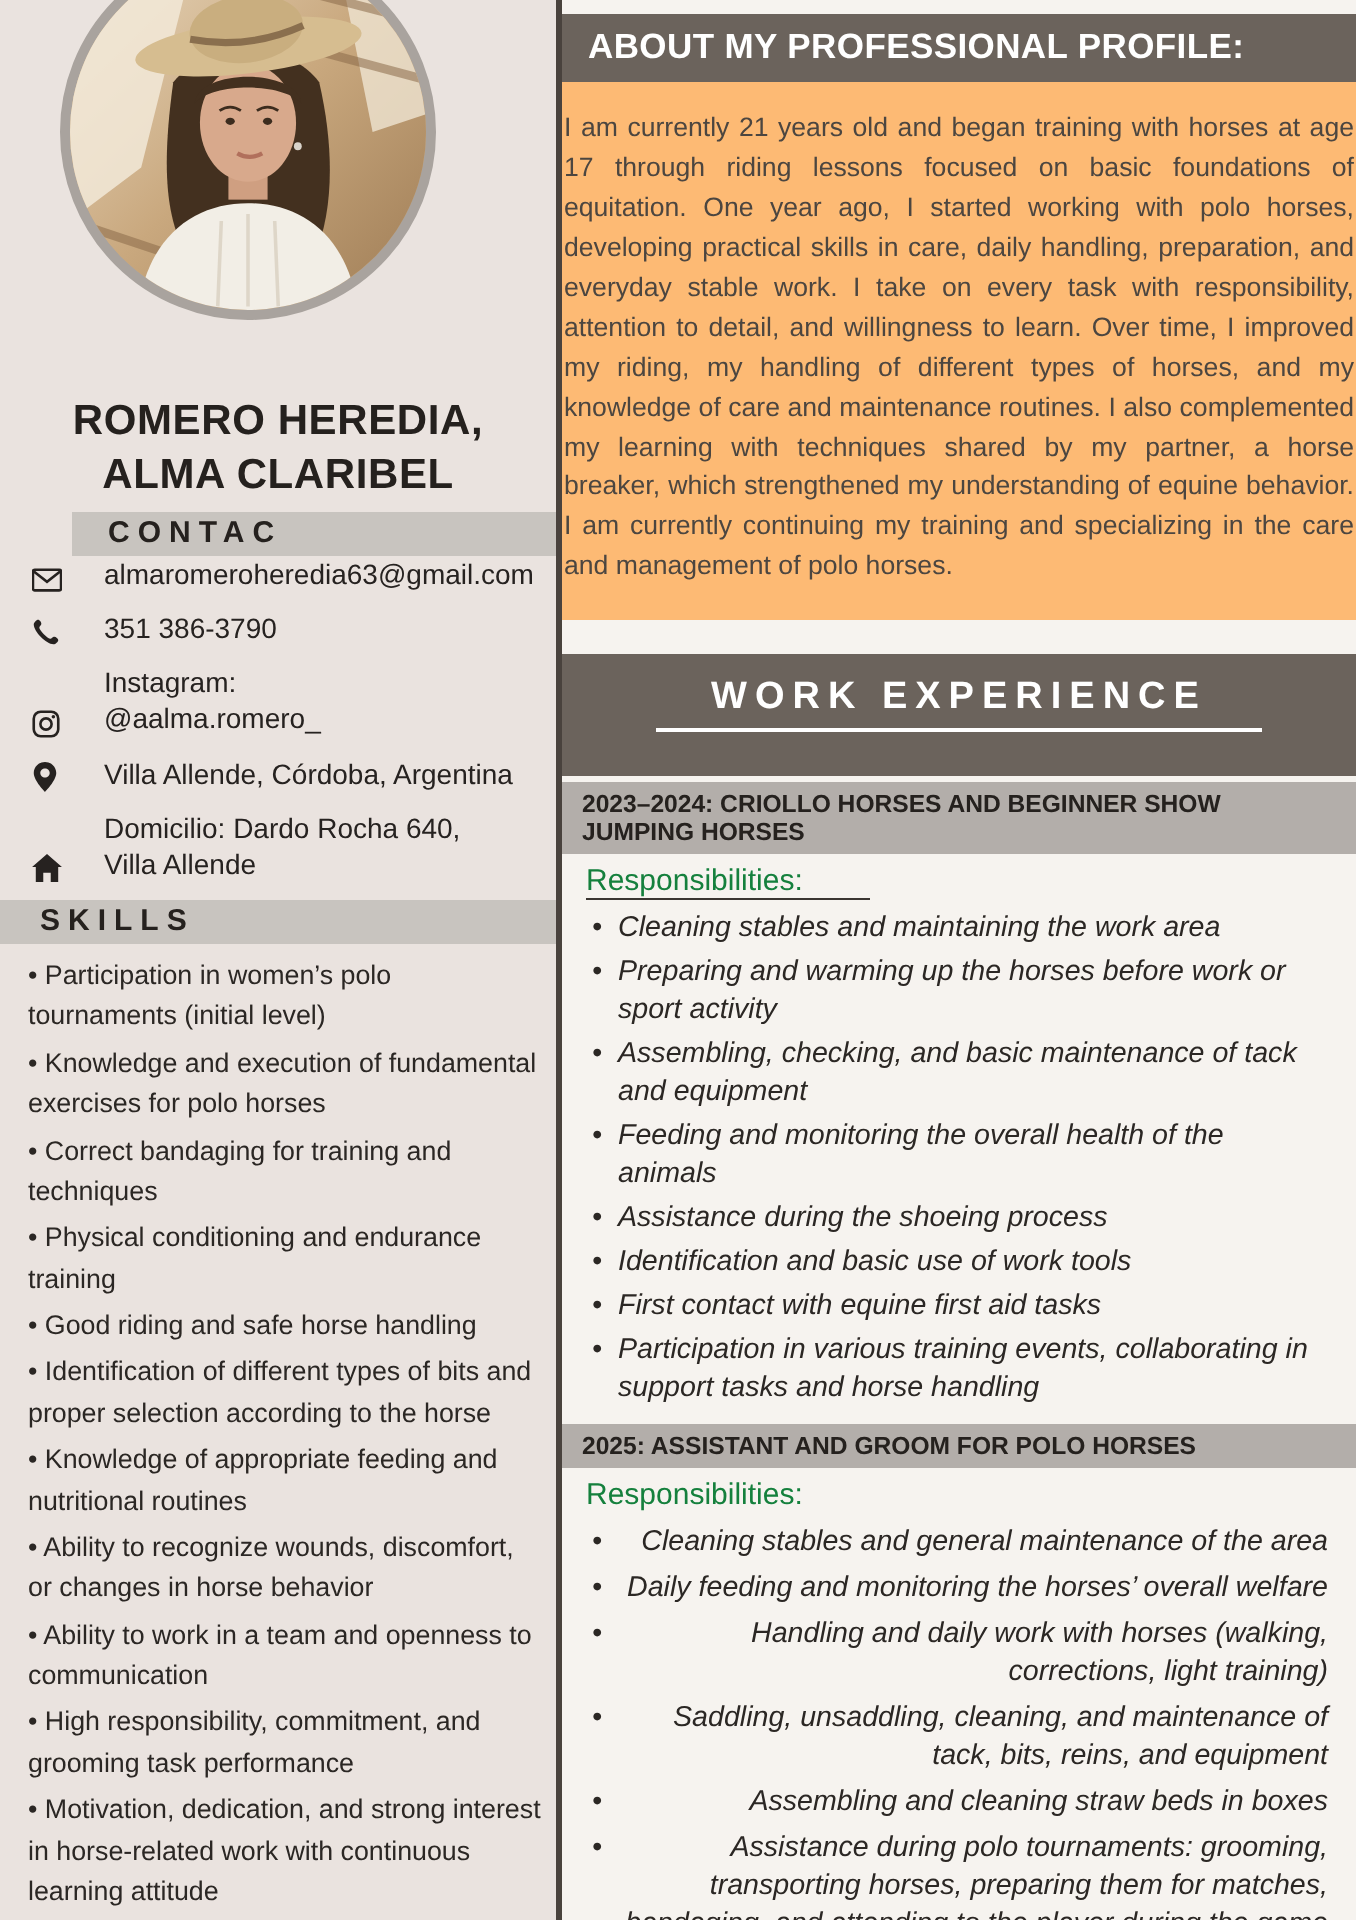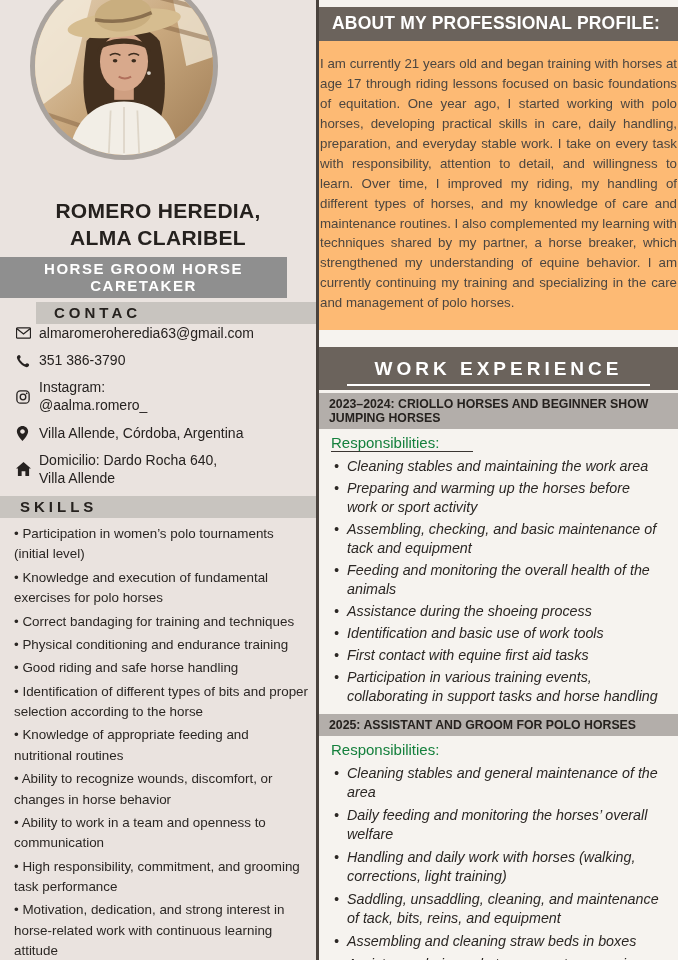--- a/index.html
+++ b/index.html
@@ -5,75 +5,75 @@
   * { margin:0; padding:0; box-sizing:border-box; }
   html,body { width:678px; height:960px; overflow:hidden; }
   body {
     font-family:"Liberation Sans", sans-serif;
     display:flex;
     background:#f6f3ef;
     color:#262220;
   }
 
   
-  .sidebar { width:316px; flex-shrink:0; background:#eae3df; position:relative; z-index:2; }
+  .sidebar { width:278px; flex-shrink:0; background:#eae3df; position:relative; z-index:2; }
   .photo-wrap { height:184px; overflow:hidden; position:relative; }
   .avatar {
     position:absolute; left:30px; top:-28px;
     width:188px; height:188px; border-radius:50%;
     border:5px solid #a9a39e; overflow:hidden; background:#c9a87e;
   }
   .avatar svg { display:block; width:100%; height:100%; }
   .name { text-align:center; margin-top:14px; font-weight:bold; font-size:21px; line-height:1.28; letter-spacing:.3px; color:#25211e; }
   .role-banner {
     margin-top:5px; width:287px; background:#8f8f8f; color:#ffffff;
     font-weight:bold; font-size:15px; letter-spacing:1.5px; text-align:center;
     padding:3px 0 4px; position:relative; z-index:3;
   }
   .side-bar-heading {
     background:#c8c4bf; font-weight:bold; font-size:15px; letter-spacing:4px;
     padding:2px 0 3px 20px; color:#25211e;
   }
   .contact-heading { margin:4px 0 0 36px; padding-left:18px; }
   .contact-list { padding:0 8px 0 16px; font-size:14px; }
-  .contact-item { display:flex; gap:8px; margin-bottom:9px; line-height:1.3; align-items:center; }
+  .contact-item { display:flex; gap:21px; margin-bottom:9px; line-height:1.3; align-items:flex-end; }
   .contact-item .ico { flex-shrink:0; width:15px; margin-top:1px; }
   .contact-item .ico svg { display:block; }
   .skills-heading { margin-top:7px; }
   .skills-list { list-style:none; padding:6px 6px 0 14px; font-size:13.4px; line-height:1.52; color:#2b2724; }
   .skills-list li { margin-bottom:3px; }
   .skills-list li::before { content:"• "; }
 
   
   .main { flex:1; display:flex; flex-direction:column; background:#f6f3ef; min-width:0; }
   .upper { border-left:3px solid #49423d; }
   .about-header {
     margin-top:7px; background:#6b635c; color:#ffffff;
     font-weight:bold; font-size:17.5px; padding:6px 13px 7px; letter-spacing:.2px;
   }
   .about-body {
     background:#fdba74; color:#4c4640; font-size:13.3px; line-height:1.5;
     padding:13px 1px 17px; text-align:justify;
   }
   .gap { height:17px; }
-  .work-bar { background:#6b635c; text-align:center; padding:6px 0 4px; }
+  .work-bar { background:#6b635c; text-align:center; padding:6px 0 22px; }
   .work-bar span {
     color:#ffffff; font-weight:bold; font-size:19px; letter-spacing:4px;
     border-bottom:2px solid #ffffff; padding:0 28px 4px; display:inline-block;
   }
   .job-title-bar {
     background:#b3aeaa; margin-top:3px; font-weight:bold; font-size:12.3px;
     padding:4px 10px; color:#25211e;
   }
   .resp-label { font-size:15px; padding:5px 0 3px 12px; color:#15803d; }
   .resp-label.u span { border-bottom:1.5px solid #3a3531; padding-right:34px; }
   .bullets { list-style:none; margin:3px 0 8px; padding-left:28px; font-size:14.3px; line-height:1.33; color:#2b2724;font-style:italic; }
   .bullets li { position:relative; margin-bottom:3px; padding-right:14px; }
   .bullets li::before { content:"•"; position:absolute; left:-13px; }
-  .bullets.wide li { margin-bottom:4px; }
+  .bullets.wide li { margin-bottom:4px;text-align:right; }
 </style>
 </head>
 <body>
 
 <aside class="sidebar">
 
   <div class="photo-wrap">
     <div class="avatar">
       <svg viewBox="0 0 200 200">
         <defs>
@@ -116,21 +116,20 @@
         </g>
       </svg>
     </div>
   </div>
 
   <h1 class="name">
     <div>ROMERO HEREDIA,</div>
     <div>ALMA CLARIBEL</div>
   </h1>
 
-  <div class="role-banner">HORSE GROOM HORSE CARETAKER</div>
 
   <div class="side-bar-heading contact-heading">CONTAC</div>
 
   <div class="contact-list">
     <div class="contact-item">
       <span class="ico">
         <svg width="15" height="12" viewBox="0 0 16 12">
             <rect x="0.5" y="0.5" width="15" height="11" rx="1" fill="none" stroke="#262220" stroke-width="1.4"></rect>
             <path d="M1,1.5 L8,7 L15,1.5" fill="none" stroke="#262220" stroke-width="1.4"></path>
           </svg>

